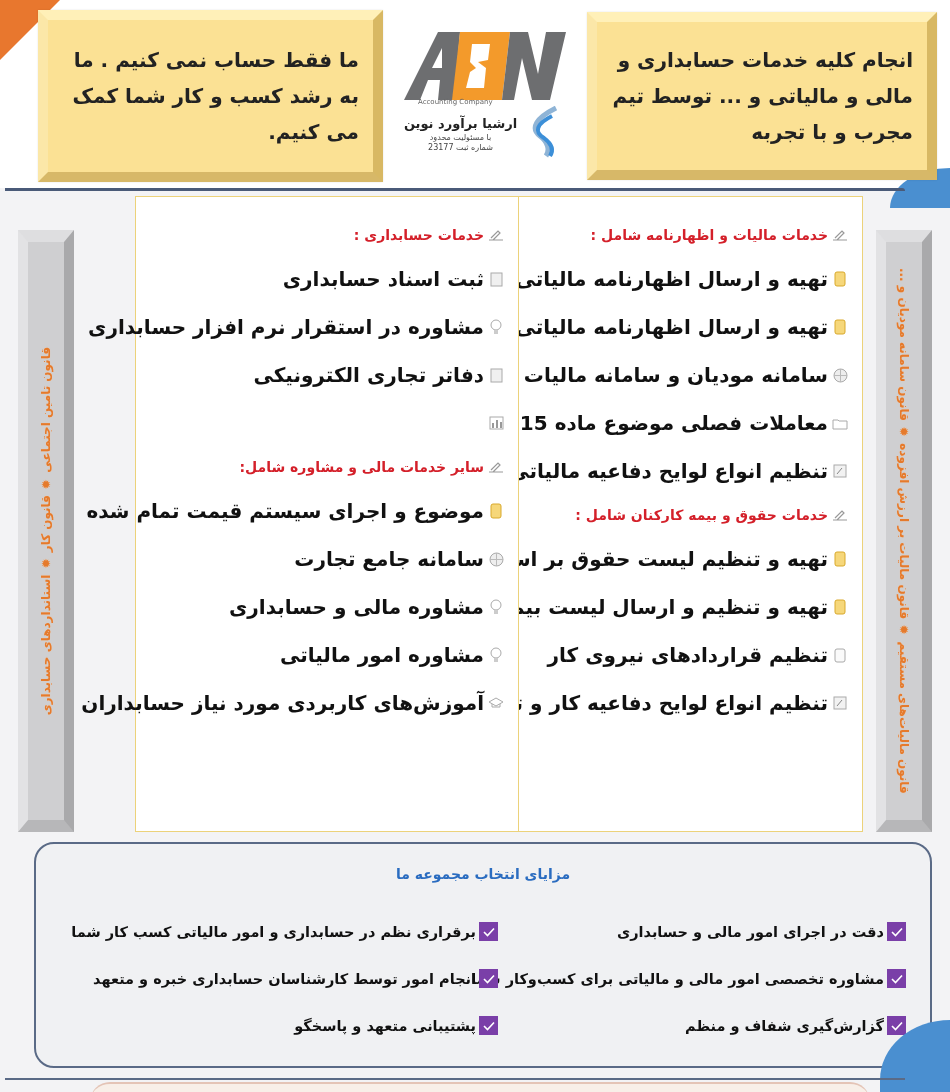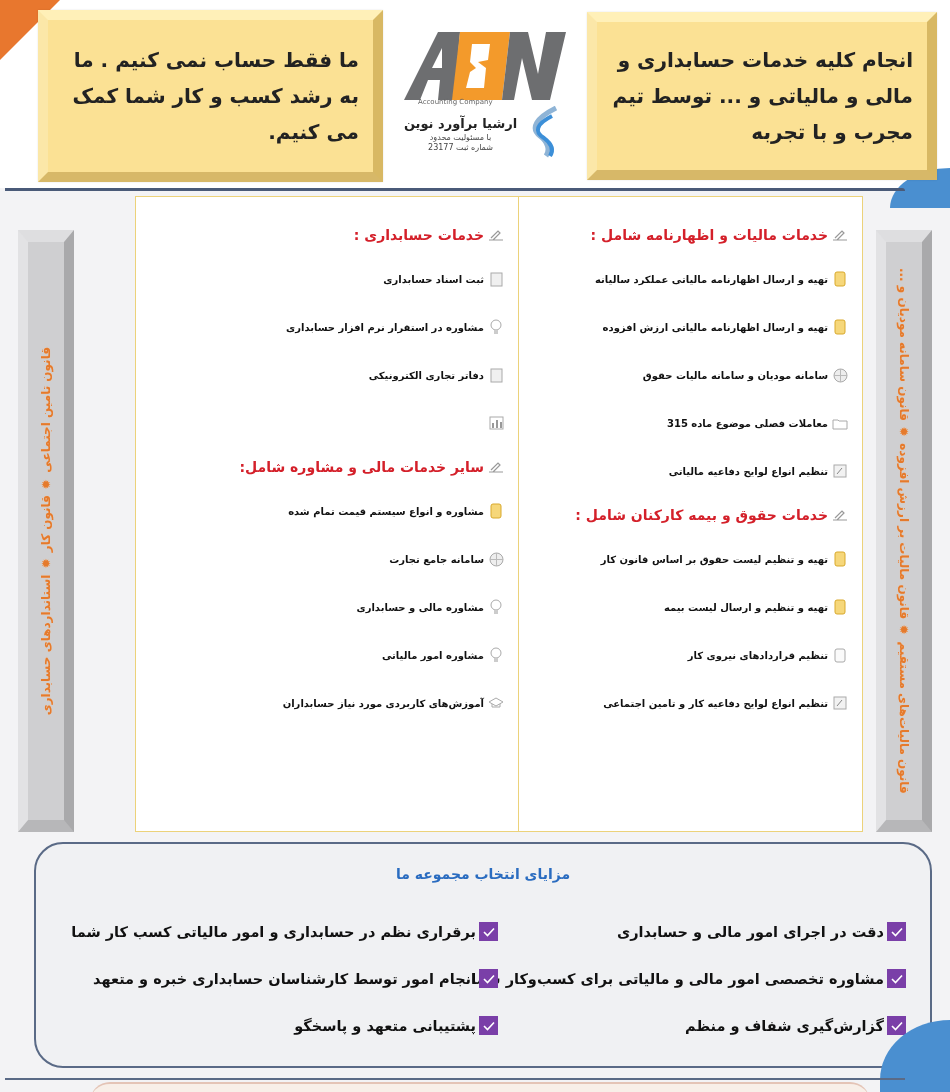--- a/index.html
+++ b/index.html
@@ -87,31 +87,31 @@
     background: #ffffff;
     border: 1px solid #ecd27a;
     direction: rtl;
     padding: 18px 14px 0 10px;
   }
   .panel-left { left: 92px; width: 384px; margin-left: 43px; }
   .panel-right { left: 518px; width: 345px; }
   .row {
     display: flex; align-items: center;
     height: 48px;
-    font-size: 10px; font-weight: bold; color: #111;
+    font-size: 20px; font-weight: bold; color: #111;
     white-space: nowrap;
   }
   .row.heading { color: #d4202a; font-size: 14px; height: 40px; }
   .icon {
     width: 16px; height: 16px; margin-left: 4px; flex: 0 0 16px;
     display: inline-flex; align-items: center; justify-content: center;
   }
   .benefits {
     position: absolute; left: 34px; top: 842px; width: 898px; height: 226px;
-    border: 2px solid #5a6a86; border-radius: 29px;
+    border: 2px solid #5a6a86; border-radius: 20px;
     background: #f0f1f3;
   }
   .benefits-title {
     position: absolute; left: 0; right: 0; top: 22px; text-align: center;
     direction: rtl; color: #2a6cc0; font-weight: bold; font-size: 14px;
   }
   .benefit-col {
     position: absolute; top: 64px; direction: rtl;
   }
   .benefit-col.right { right: 24px; }
@@ -326,21 +326,21 @@
         </svg>
       </span>
     <span>سایر خدمات مالی و مشاوره شامل:</span>
   </div>
   <div class="row">
     <span class="icon">
         <svg width="12" height="16">
           <rect x="1" y="1" width="10" height="14" rx="2" fill="#f6d77a" stroke="#d9a92c"></rect>
         </svg>
       </span>
-    <span>مشاوره و انواع سیستم قیمت تمام شده</span>
+    <span>موضوع و اجرای سیستم قیمت تمام شده</span>
   </div>
   <div class="row">
     <span class="icon">
         <svg width="15" height="15">
           <circle cx="7.5" cy="7.5" r="6.5" fill="#eee" stroke="#aaa"></circle>
           <path d="M1 7.5 H14 M7.5 1 V14" stroke="#bbb"></path>
         </svg>
       </span>
     <span>سامانه جامع تجارت</span>
   </div>

